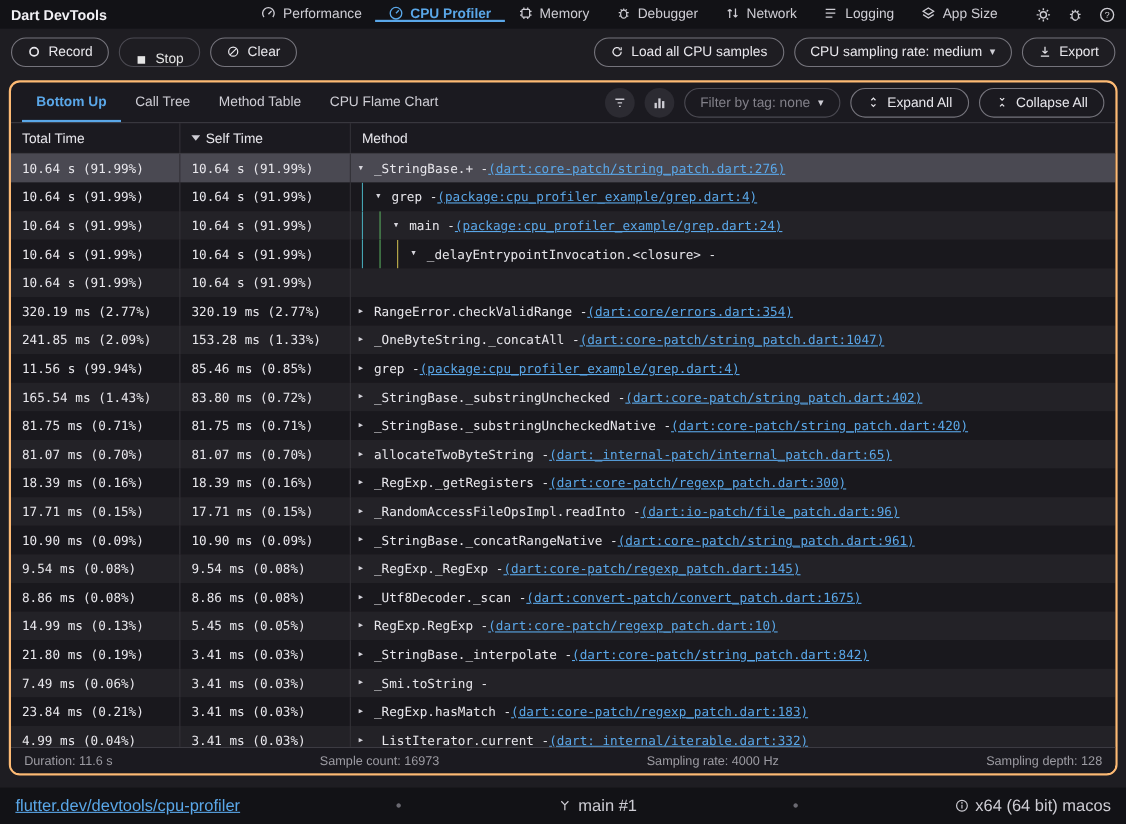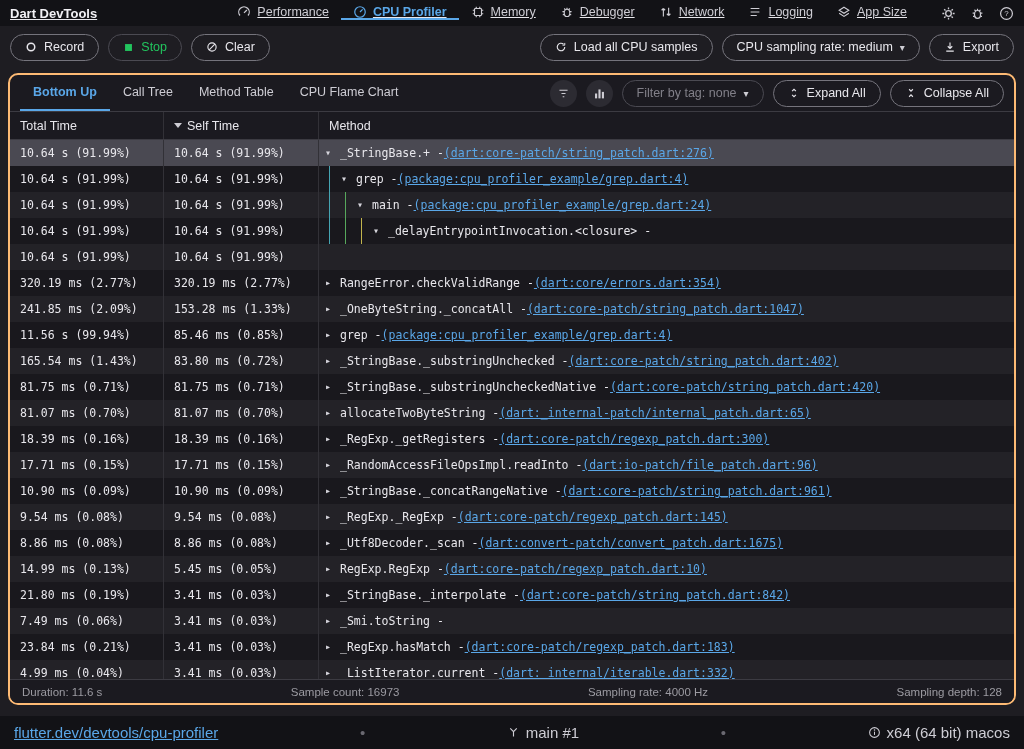--- a/index.html
+++ b/index.html
@@ -5,34 +5,34 @@
   * { margin:0; padding:0; box-sizing:border-box; }
   html,body { width:1024px; height:749px; overflow:hidden; }
   body {
     background:#1e1d22; color:#e8e7ec;
     font-family:"Liberation Sans", sans-serif;
     display:flex; flex-direction:column;
   }
   svg { display:block; }
 
   
-  .topbar { height:26px; background:#121216; display:flex; align-items:center; padding:6px 10px; flex-shrink:0;text-decoration:underline; }
+  .topbar { height:26px; background:#121216; display:flex; align-items:center; padding:6px 10px; flex-shrink:0; }
   .app-title { font-size:13px; font-weight:bold; color:#f2f1f5; white-space:nowrap; }
   .topbar-tabs { display:flex; margin-left:auto; height:100%; }
   .top-tab { display:flex; align-items:center; gap:6px; padding:0 12px; font-size:12.5px; color:#cecdd4; height:100%; border-bottom:2.5px solid transparent; cursor:default; white-space:nowrap; }
   .top-tab.selected { color:#5aa7e8; border-bottom-color:#5aa7e8; font-weight:bold; }
   .top-tab .ticon { color:inherit; }
   .topbar-icons { display:flex; align-items:center; gap:14px; margin-left:22px; color:#cecdd4; }
   .icon-btn { background:none; border:none; color:#cecdd4; cursor:pointer; padding:0; }
 
   
   .toolbar { height:42px; display:flex; align-items:center; padding:0 10px; gap:9px; flex-shrink:0; }
   .btn { height:27px; border:1px solid #75747c; border-radius:14px; background:transparent; color:#e8e7ec;
          font-size:12.5px; font-family:"Liberation Sans", sans-serif; display:inline-flex; align-items:center; gap:7px; padding:0 14px; cursor:pointer; white-space:nowrap; }
-  .btn.disabled { color:#22c55e; border-color:#4b4a52; }
+  .btn.disabled { color:#e5e5e5; border-color:#4b4a52;align-items:flex-end; }
   .toolbar-right { margin-left:auto; display:flex; align-items:center; gap:9px; }
   .caret { font-size:10px; color:#cecdd4; }
 
   
   .panel { flex:1; margin:5px 8px 11px; border:2px solid #fdba74; border-radius:10px; background:#1b1a20;
            display:flex; flex-direction:column; overflow:hidden; }
   .panel-header { height:37px; display:flex; align-items:center; border-bottom:1px solid #3c3b42; padding:0 10px; flex-shrink:0; }
   .ptabs { display:flex; height:100%; }
   .ptab { display:flex; align-items:center; padding:0 13px; font-size:12.5px; color:#cecdd4; border-bottom:2.5px solid transparent; cursor:default; white-space:nowrap; }
   .ptab.selected { color:#5aa7e8; border-bottom-color:#5aa7e8; font-weight:bold; }

